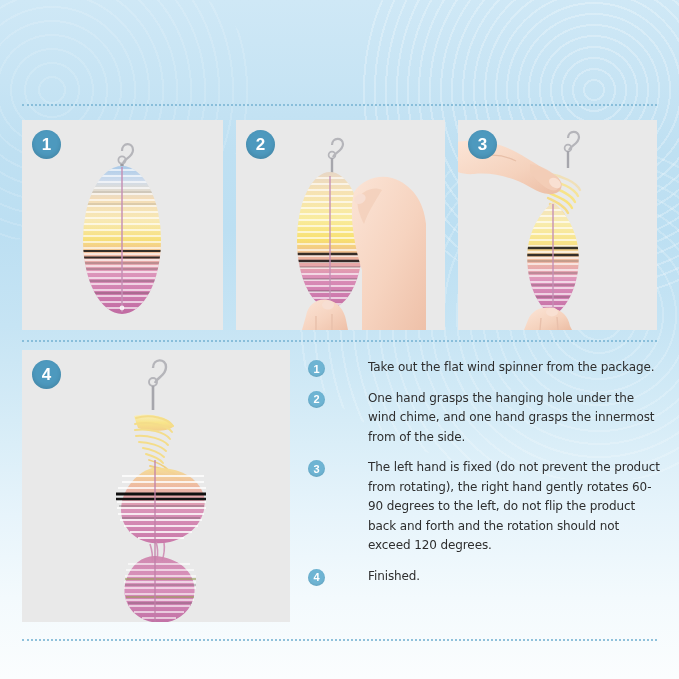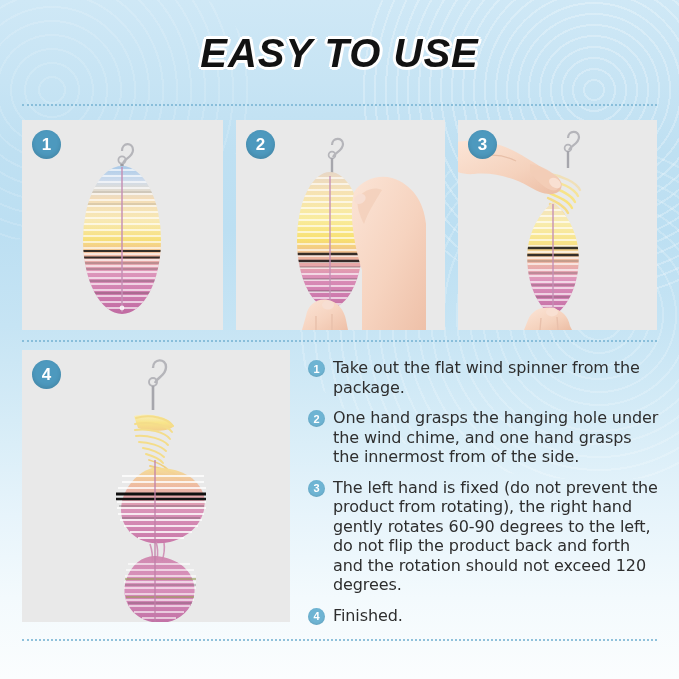--- a/index.html
+++ b/index.html
@@ -89,35 +89,35 @@
   }
   .step{display:flex;align-items:flex-start;margin-bottom:11px;}
   .step-badge{
     flex:0 0 auto;width:17px;height:17px;border-radius:50%;
     background:#6eb4d3;color:#ffffff;font-size:11px;font-weight:bold;
     display:flex;align-items:center;justify-content:center;
     margin-top:2px;margin-right:8px;
     box-shadow:inset 0 -1px 2px rgba(0,0,0,.10);
   }
   .step-text{
-    font-size:16px;line-height:19.5px;color:#2e2e2e;
+    font-size:12px;line-height:19.5px;color:#2e2e2e;
     font-family:"DejaVu Sans", sans-serif;
     letter-spacing:-0.1px;
+    margin-left:35px;
   }
 </style>
 </head>
 <body>
 
 <div id="page">
 
   <div class="waves"></div>
   <div class="waves2"></div>
   <div class="waves3"></div>
 
-  <div class="title">EASY TO USE</div>
 
   <div class="divider d1"></div>
   <div class="divider d2"></div>
   <div class="divider d3"></div>
 
   <div class="panel p1">
     <div class="badge">1</div>
     <svg width="201" height="210" viewBox="0 0 201 210">
       <defs>
         <linearGradient id="gA" x1="0" y1="0" x2="0" y2="1">

